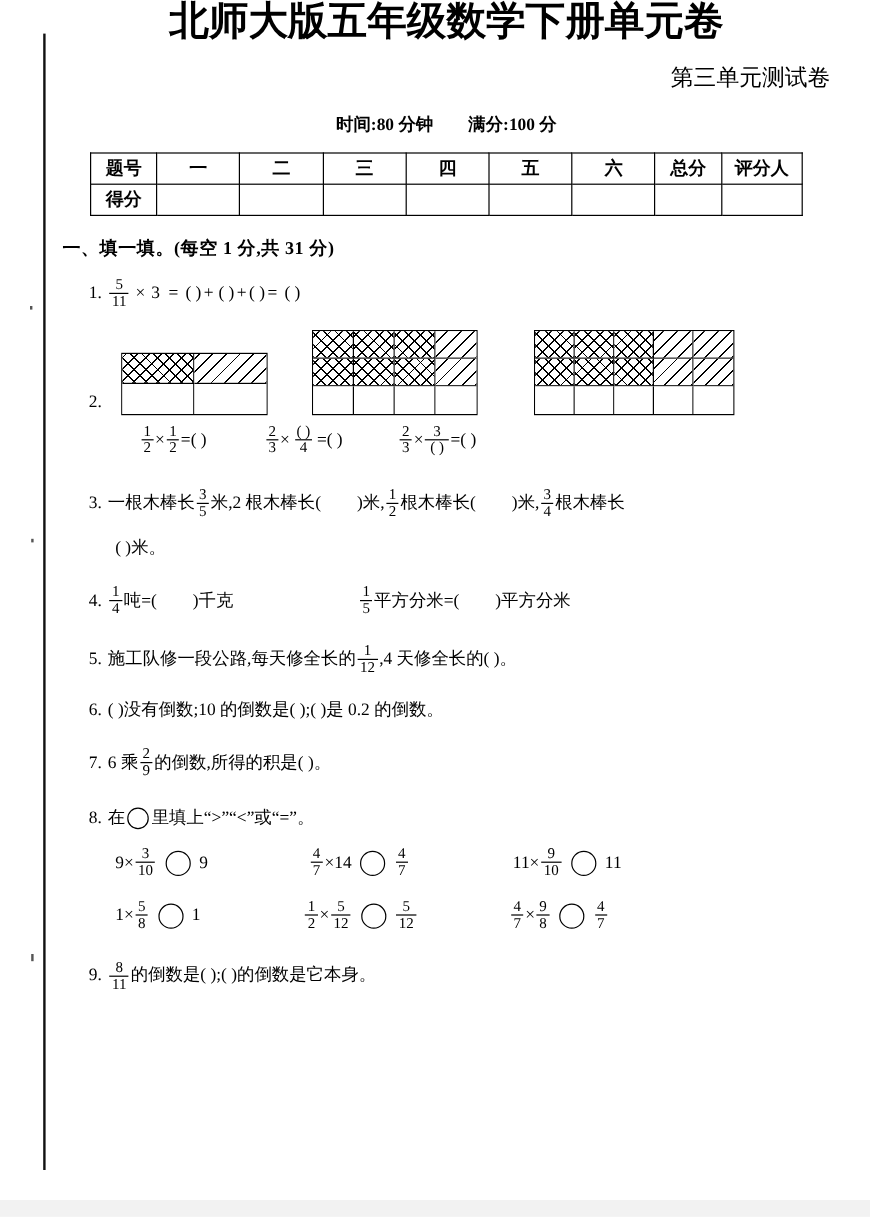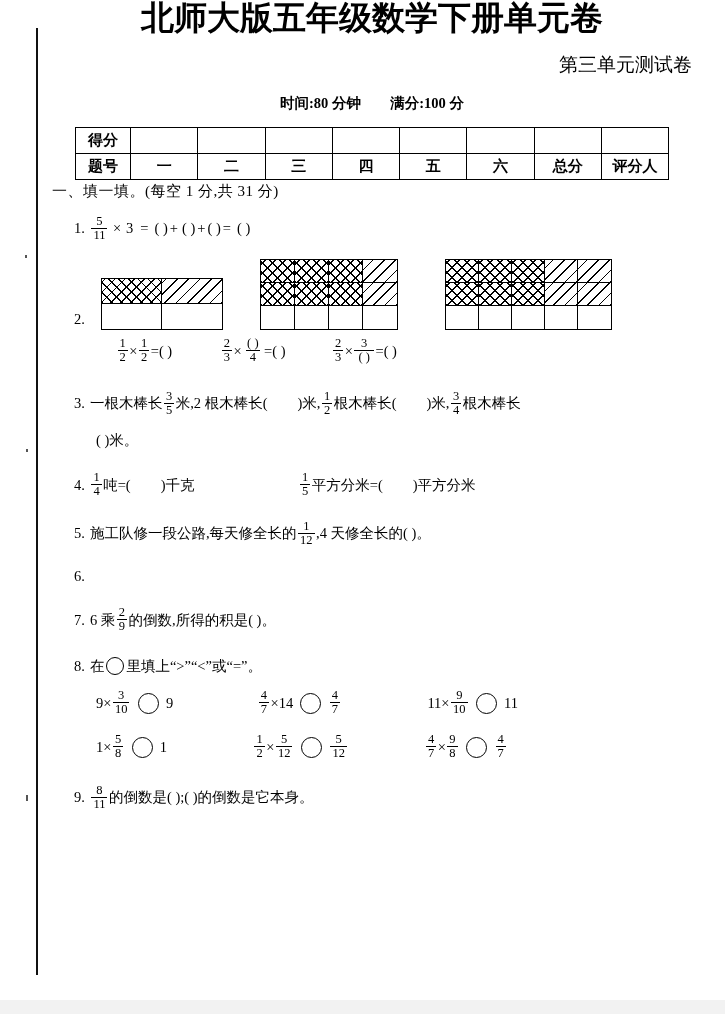--- a/index.html
+++ b/index.html
@@ -94,23 +94,23 @@
     font-weight: bold;
     padding: 0;
   }
   table.score-table td.lbl { width: 54px; }
   table.score-table td.colnum { width: 68px; }
   table.score-table td.total { width: 54px; }
   table.score-table td.grader { width: 66px; }
 
   
   .section-head {
-    margin-top: 2px;
+    margin-top: 18px;
     font-size: 15px;
-    font-weight: normal;
+    font-weight: bold;
     letter-spacing: .5px;
   }
 
   .q {
     display: flex;
     align-items: center;
     font-size: 14.5px;
     margin-top: 15px;
     padding-left: 22px;
     line-height: 1.1;
@@ -236,41 +236,41 @@
     <div class="meta-line">
       <span>时间:80 分钟</span>
       <span class="sp" style="width:22px;"></span>
       <span>满分:100 分</span>
     </div>
 
     <div class="score-table-wrap">
       <table class="score-table">
         <tbody>
           <tr>
-            <td class="lbl">得分</td>
-            <td></td>
-            <td></td>
-            <td></td>
-            <td></td>
-            <td></td>
-            <td></td>
-            <td></td>
-            <td></td>
-          </tr>
-          <tr>
             <td class="lbl">题号</td>
             <td class="colnum">一</td>
             <td class="colnum">二</td>
             <td class="colnum">三</td>
             <td class="colnum">四</td>
             <td class="colnum">五</td>
             <td class="colnum">六</td>
             <td class="total">总分</td>
             <td class="grader">评分人</td>
           </tr>
+          <tr>
+            <td class="lbl">得分</td>
+            <td></td>
+            <td></td>
+            <td></td>
+            <td></td>
+            <td></td>
+            <td></td>
+            <td></td>
+            <td></td>
+          </tr>
         </tbody>
       </table>
     </div>
 
     <div class="section-head">一、填一填。(每空 1 分,共 31 分)</div>
 
     <div class="q">
       <span class="qn">1.</span>
       <span class="frac">
         <span class="num-p">5</span>
@@ -426,20 +426,21 @@
       <span class="txt">施工队修一段公路,每天修全长的</span>
       <span class="frac">
         <span class="num-p">1</span>
         <span class="den-p">12</span>
       </span>
       <span class="txt">,4 天修全长的(        )。</span>
     </div>
 
     <div class="q" style="margin-top:22px;">
       <span class="qn">6.</span>
+      <span class="txt">(        )没有倒数;10 的倒数是(        );(        )是 0.2 的倒数。</span>
     </div>
 
     <div class="q" style="margin-top:22px;">
       <span class="qn">7.</span>
       <span class="txt">6 乘</span>
       <span class="frac">
         <span class="num-p">2</span>
         <span class="den-p">9</span>
       </span>
       <span class="txt">的倒数,所得的积是(        )。</span>

